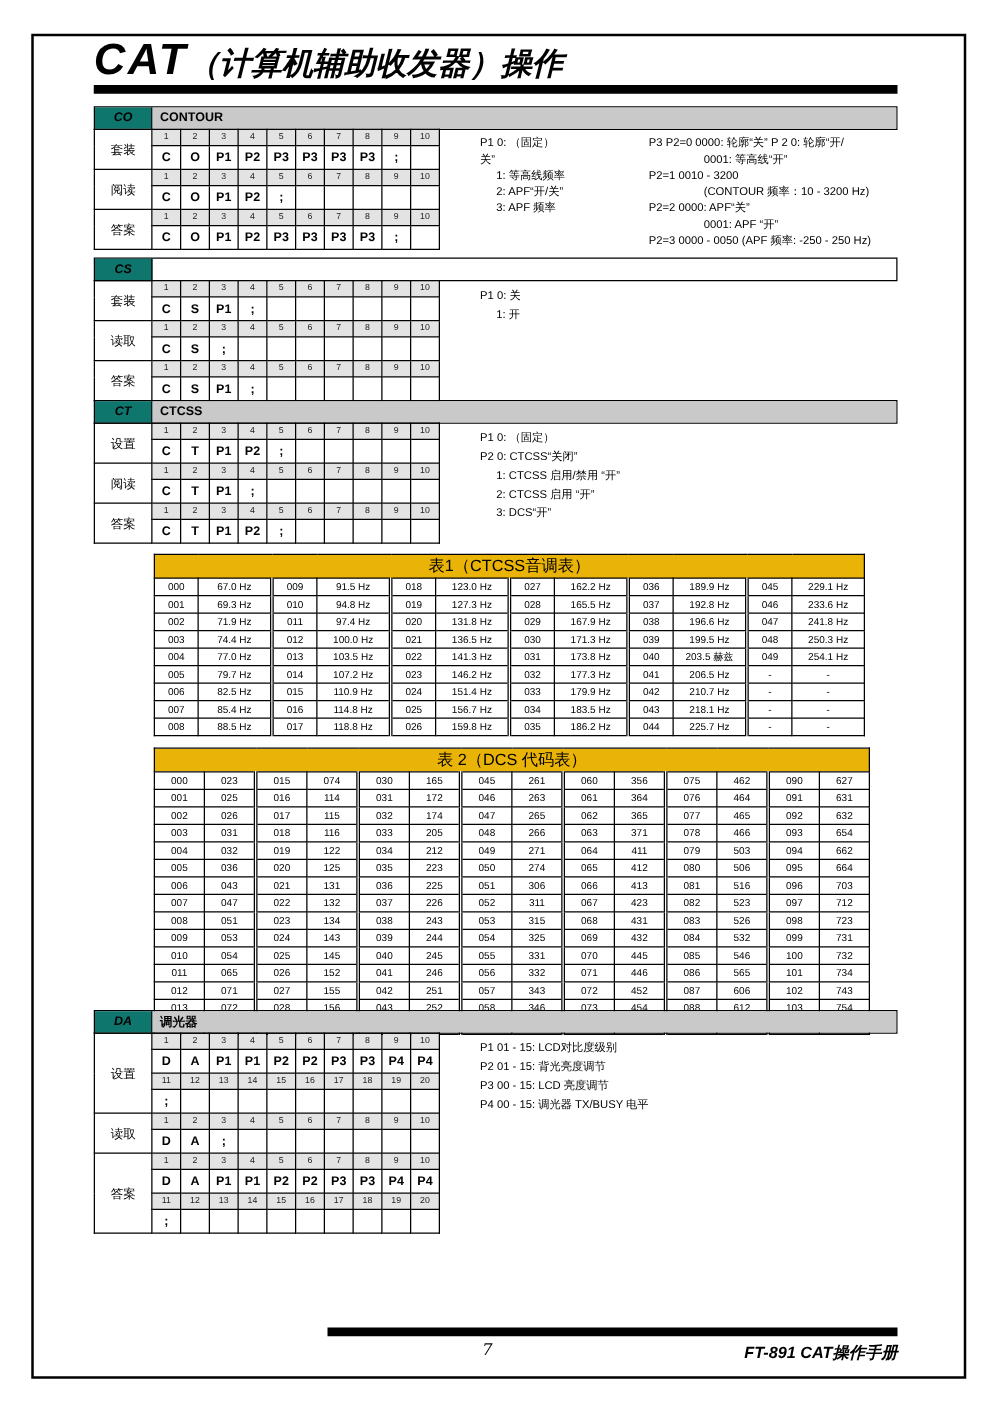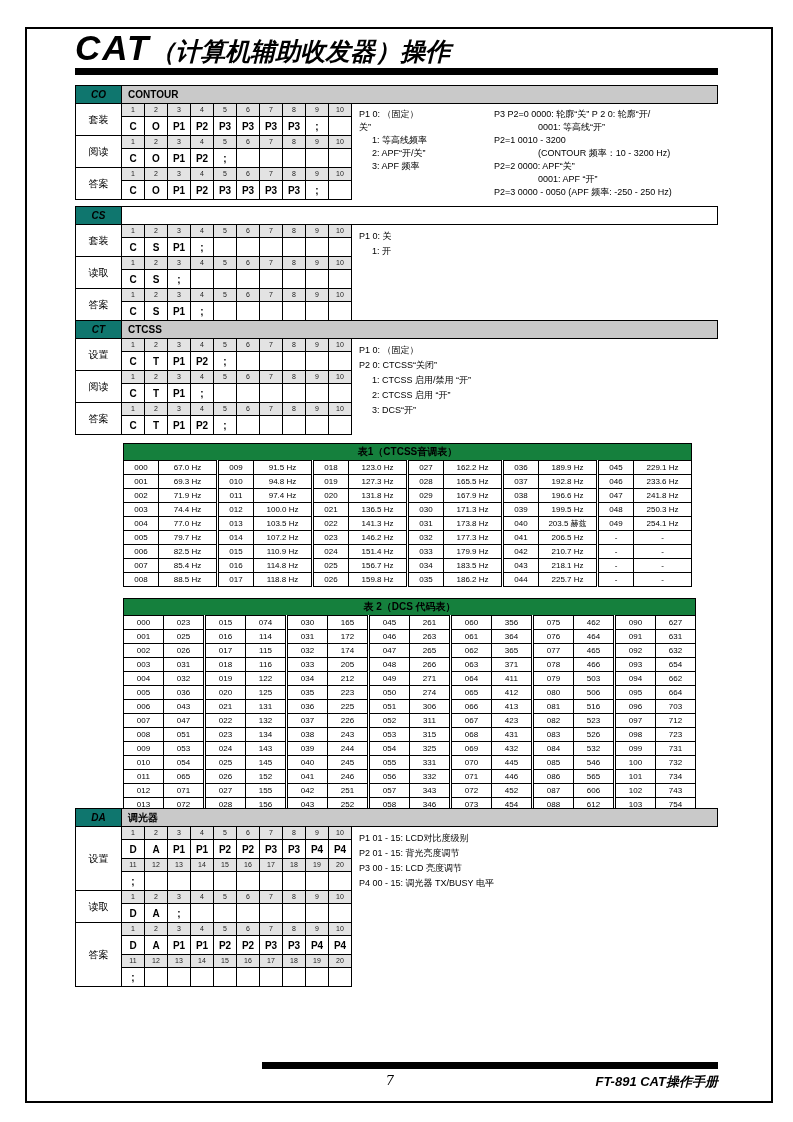--- a/index.html
+++ b/index.html
@@ -22,29 +22,29 @@
   .cmd-body{display:flex;align-items:flex-start;}
   table.cmd-grid{border-collapse:collapse;margin-top:-1px;table-layout:fixed;}
   .cmd-grid td{border:1px solid #000;text-align:center;padding:0;overflow:hidden;}
   .cmd-grid td.op-label{width:45px;font-size:10px;}
   .cmd-grid td.num{width:22px;height:12px;background:#e3e3e3;font-size:7px;line-height:12px;color:#222;}
   .cmd-grid td.chr{width:22px;height:18px;font-size:10px;font-weight:bold;}
   .notes{flex:1;padding-top:4px;font-size:9px;}
   .notes-cols{display:flex;}
   .notes-col{margin-left:7px;}
   .notes-col1{width:128px;}
-  .note-line{line-height:15px;white-space:nowrap;}
+  .note-line{line-height:15px;white-space:nowrap;margin-left:25px;}
   #cmd-co .note-line{line-height:13px;}
   .indent-1{padding-left:13px;}
   .indent-2{padding-left:44px;}
 
   table.pair-table{position:absolute;left:123px;border-collapse:collapse;background:#fff;table-layout:fixed;}
   #table1{top:443px;} #table2{top:598px;}
   .pair-table td{border:1px solid #000;text-align:center;height:13px;padding:0;font-size:8px;overflow:hidden;}
-  .pair-table td.ttl{background:#15803d;font-weight:bold;font-size:10px;height:16px;}
+  .pair-table td.ttl{background:#eab308;font-weight:normal;font-size:13px;height:16px;}
   .pair-table td.code{width:34px;}
   .pair-table td.val{width:57px;}
   .pair-table td.code2{width:39px;}
   .pair-table td.val2{width:39px;}
   .pair-table td.dbl{border-left:3px double #000;}
 
   .footer-bar{left:262px;top:1062px;width:456px;height:7px;background:#000;}
   .footer-page{left:262px;top:1073px;width:256px;text-align:center;
                font-family:"DejaVu Serif","Liberation Serif",serif;font-style:italic;font-size:13px;}
   .footer-title{left:262px;top:1073px;width:456px;text-align:right;font-weight:bold;font-style:italic;font-size:13px;}

